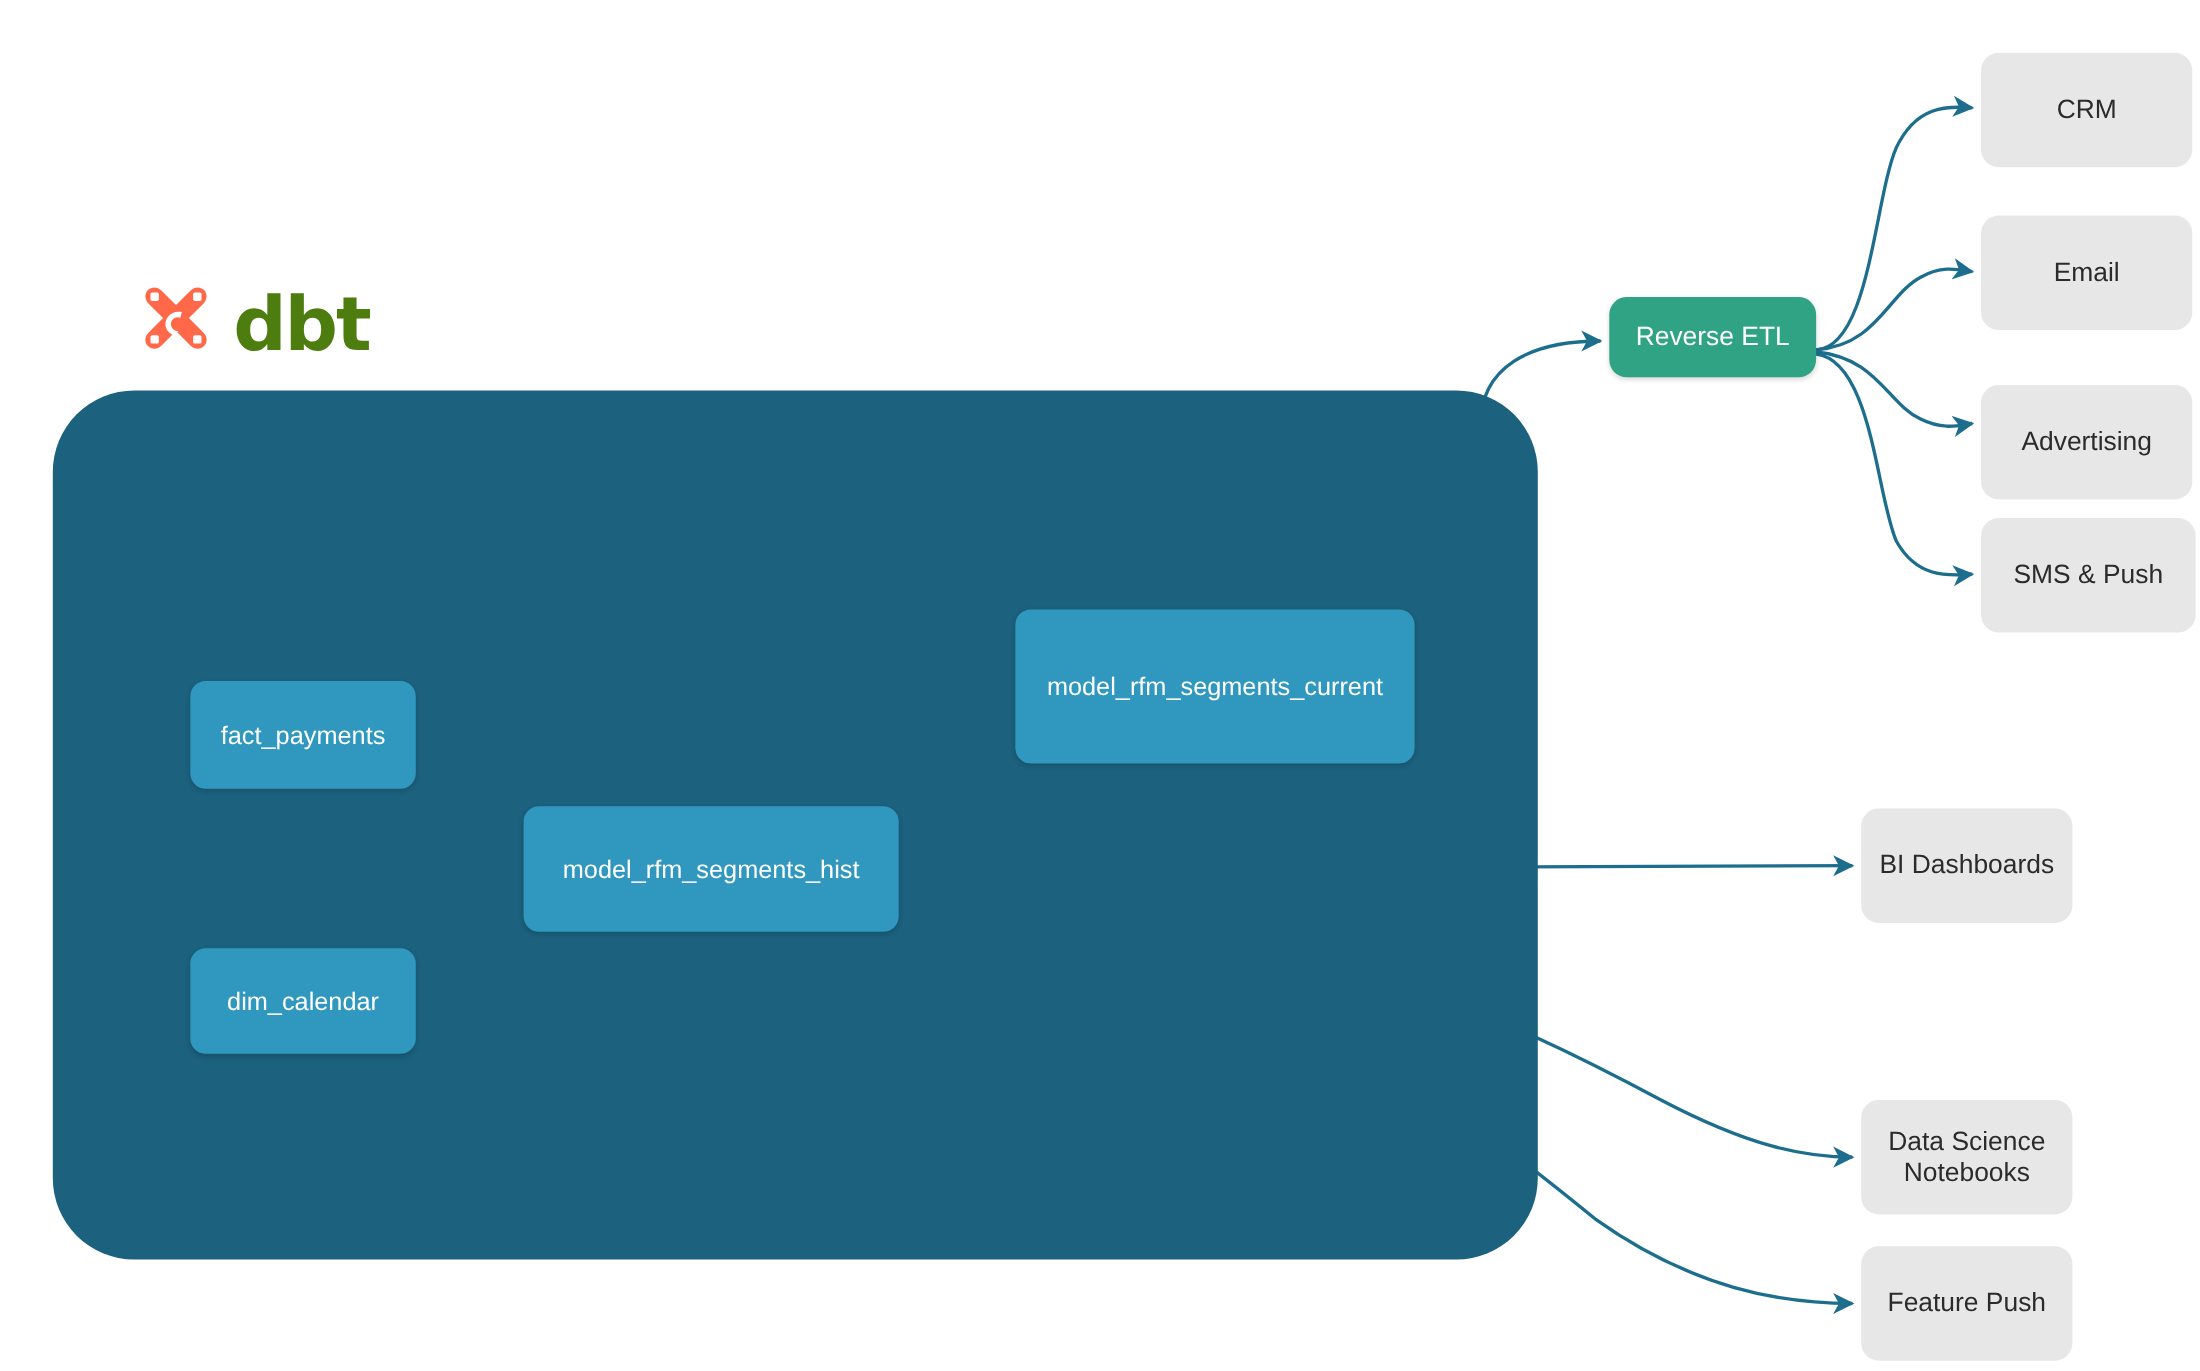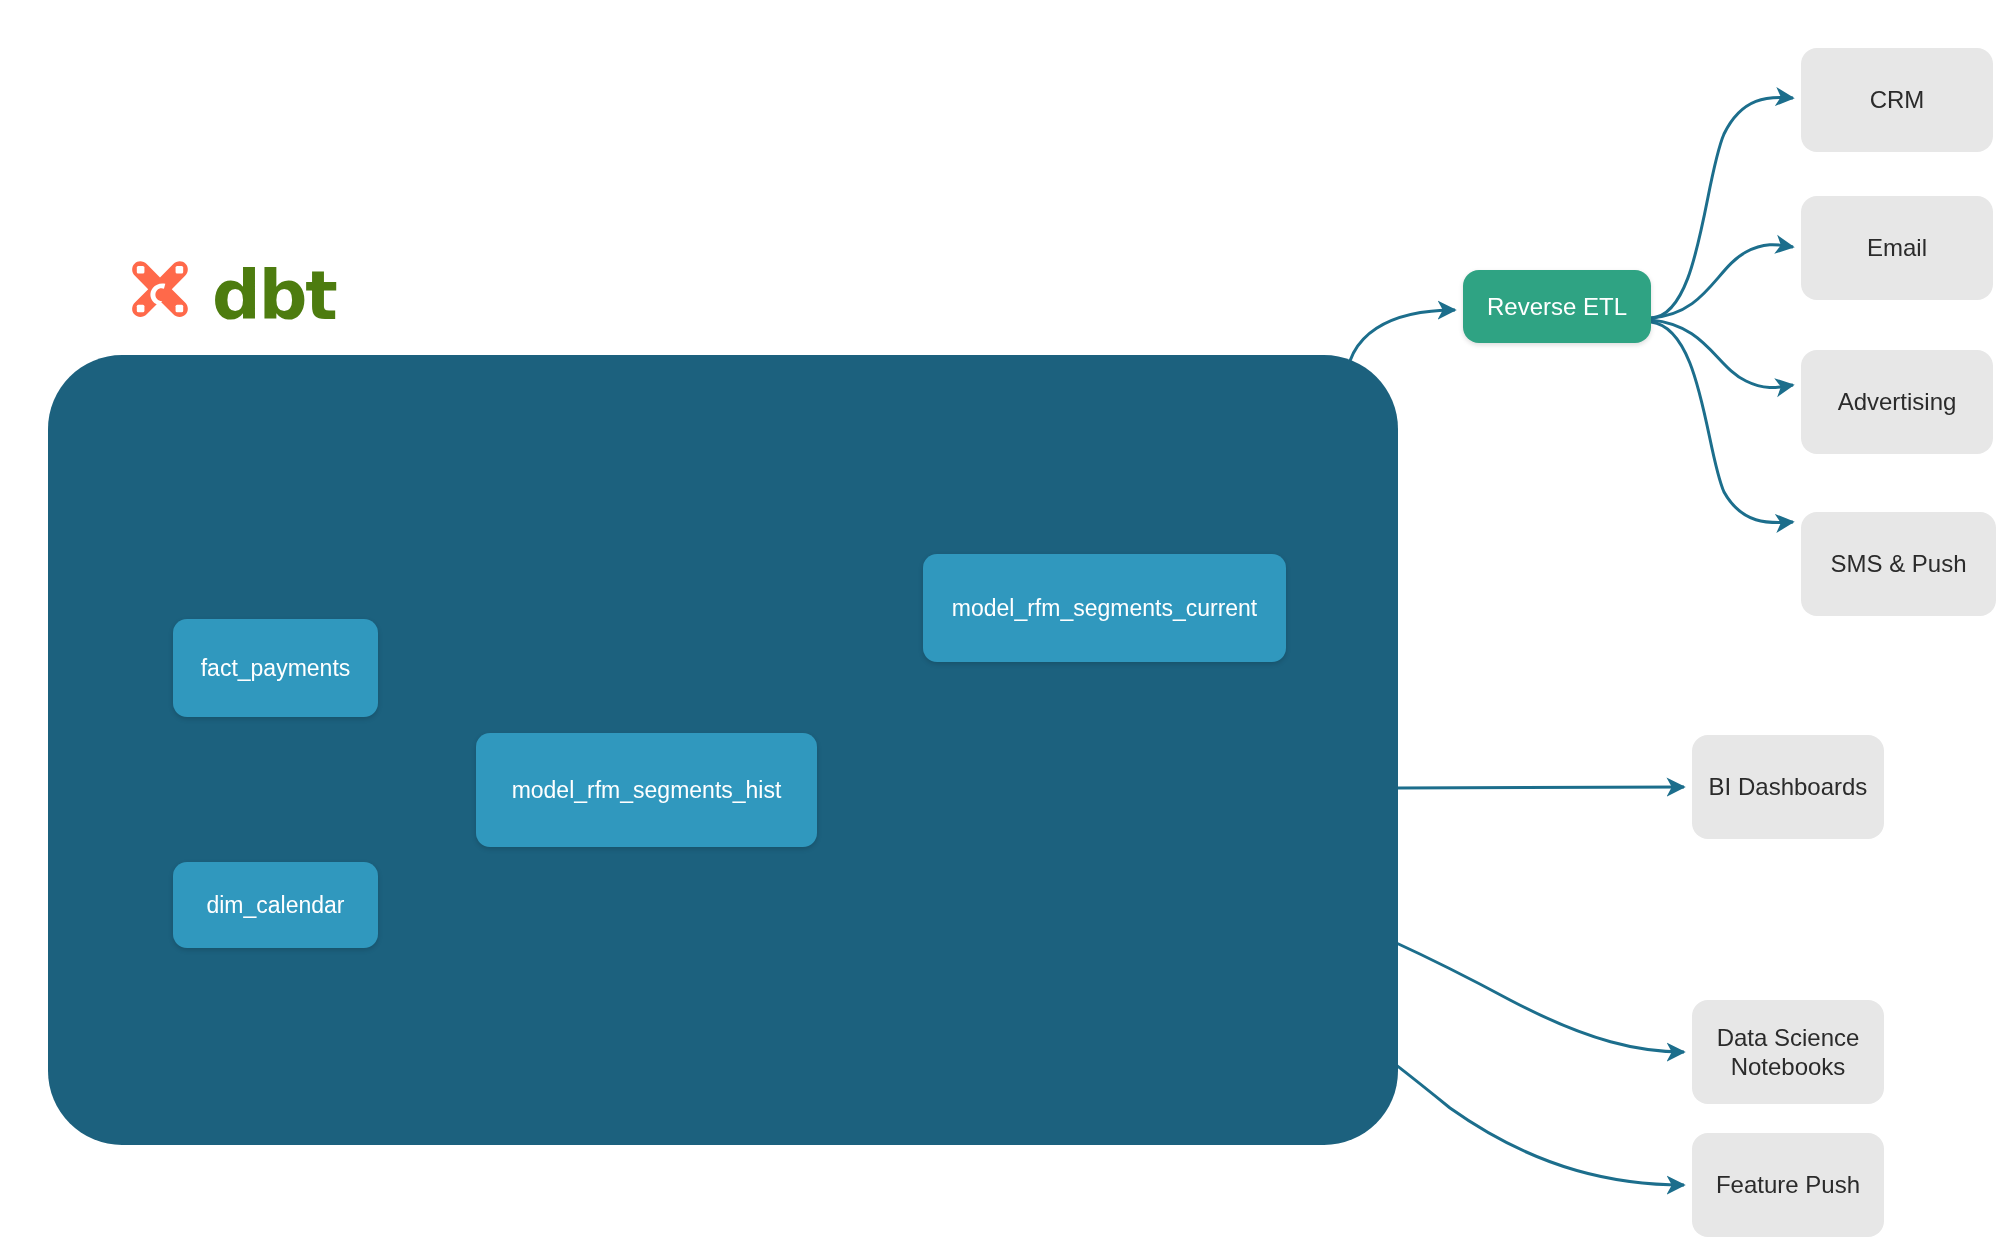--- a/index.html
+++ b/index.html
@@ -89,29 +89,29 @@
   .node-dest {
     background: #E7E7E7;
     color: #2B2B2B;
     font-size: 24px;
     border-radius: 16px;
     line-height: 1.22;
   }
 
   
   #node-fact-payments        { left: 173px;  top: 619px;  width: 205px;  height: 98px; }
-  #node-dim-calendar         { left: 173px;  top: 862px;  width: 205px;  height: 86px; }
+  #node-dim-calendar         { left: 173px;  top: 862px;  width: 205px;  height: 96px; }
   #node-rfm-hist             { left: 476px;  top: 733px;  width: 341px;  height: 114px; }
-  #node-rfm-current          { left: 923px;  top: 554px;  width: 363px;  height: 108px; }
+  #node-rfm-current          { left: 923px;  top: 554px;  width: 363px;  height: 140px; }
   #node-reverse-etl          { left: 1463px; top: 270px;  width: 188px;  height: 73px; }
 
   #node-crm                  { left: 1801px; top: 48px;   width: 192px;  height: 104px; }
   #node-email                { left: 1801px; top: 196px;  width: 192px;  height: 104px; }
   #node-advertising          { left: 1801px; top: 333px;  width: 192px;  height: 104px; margin-top: 17px; }
-  #node-sms-push             { left: 1801px; top: 471px;  width: 195px;  height: 104px; margin-top: 41px; }
+  #node-sms-push             { left: 1801px; top: 471px;  width: 195px;  height: 104px; }
   #node-bi-dashboards        { left: 1692px; top: 735px;  width: 192px;  height: 104px; }
   #node-ds-notebooks         { left: 1692px; top: 1000px; width: 192px;  height: 104px; }
   #node-feature-store        { left: 1692px; top: 1133px; width: 192px;  height: 104px; }
 </style>
 </head>
 <body>
 
 <div id="stage">
 
   <svg id="edge-layer" viewBox="0 0 2000 1246" width="2000" height="1246" xmlns="http://www.w3.org/2000/svg">

